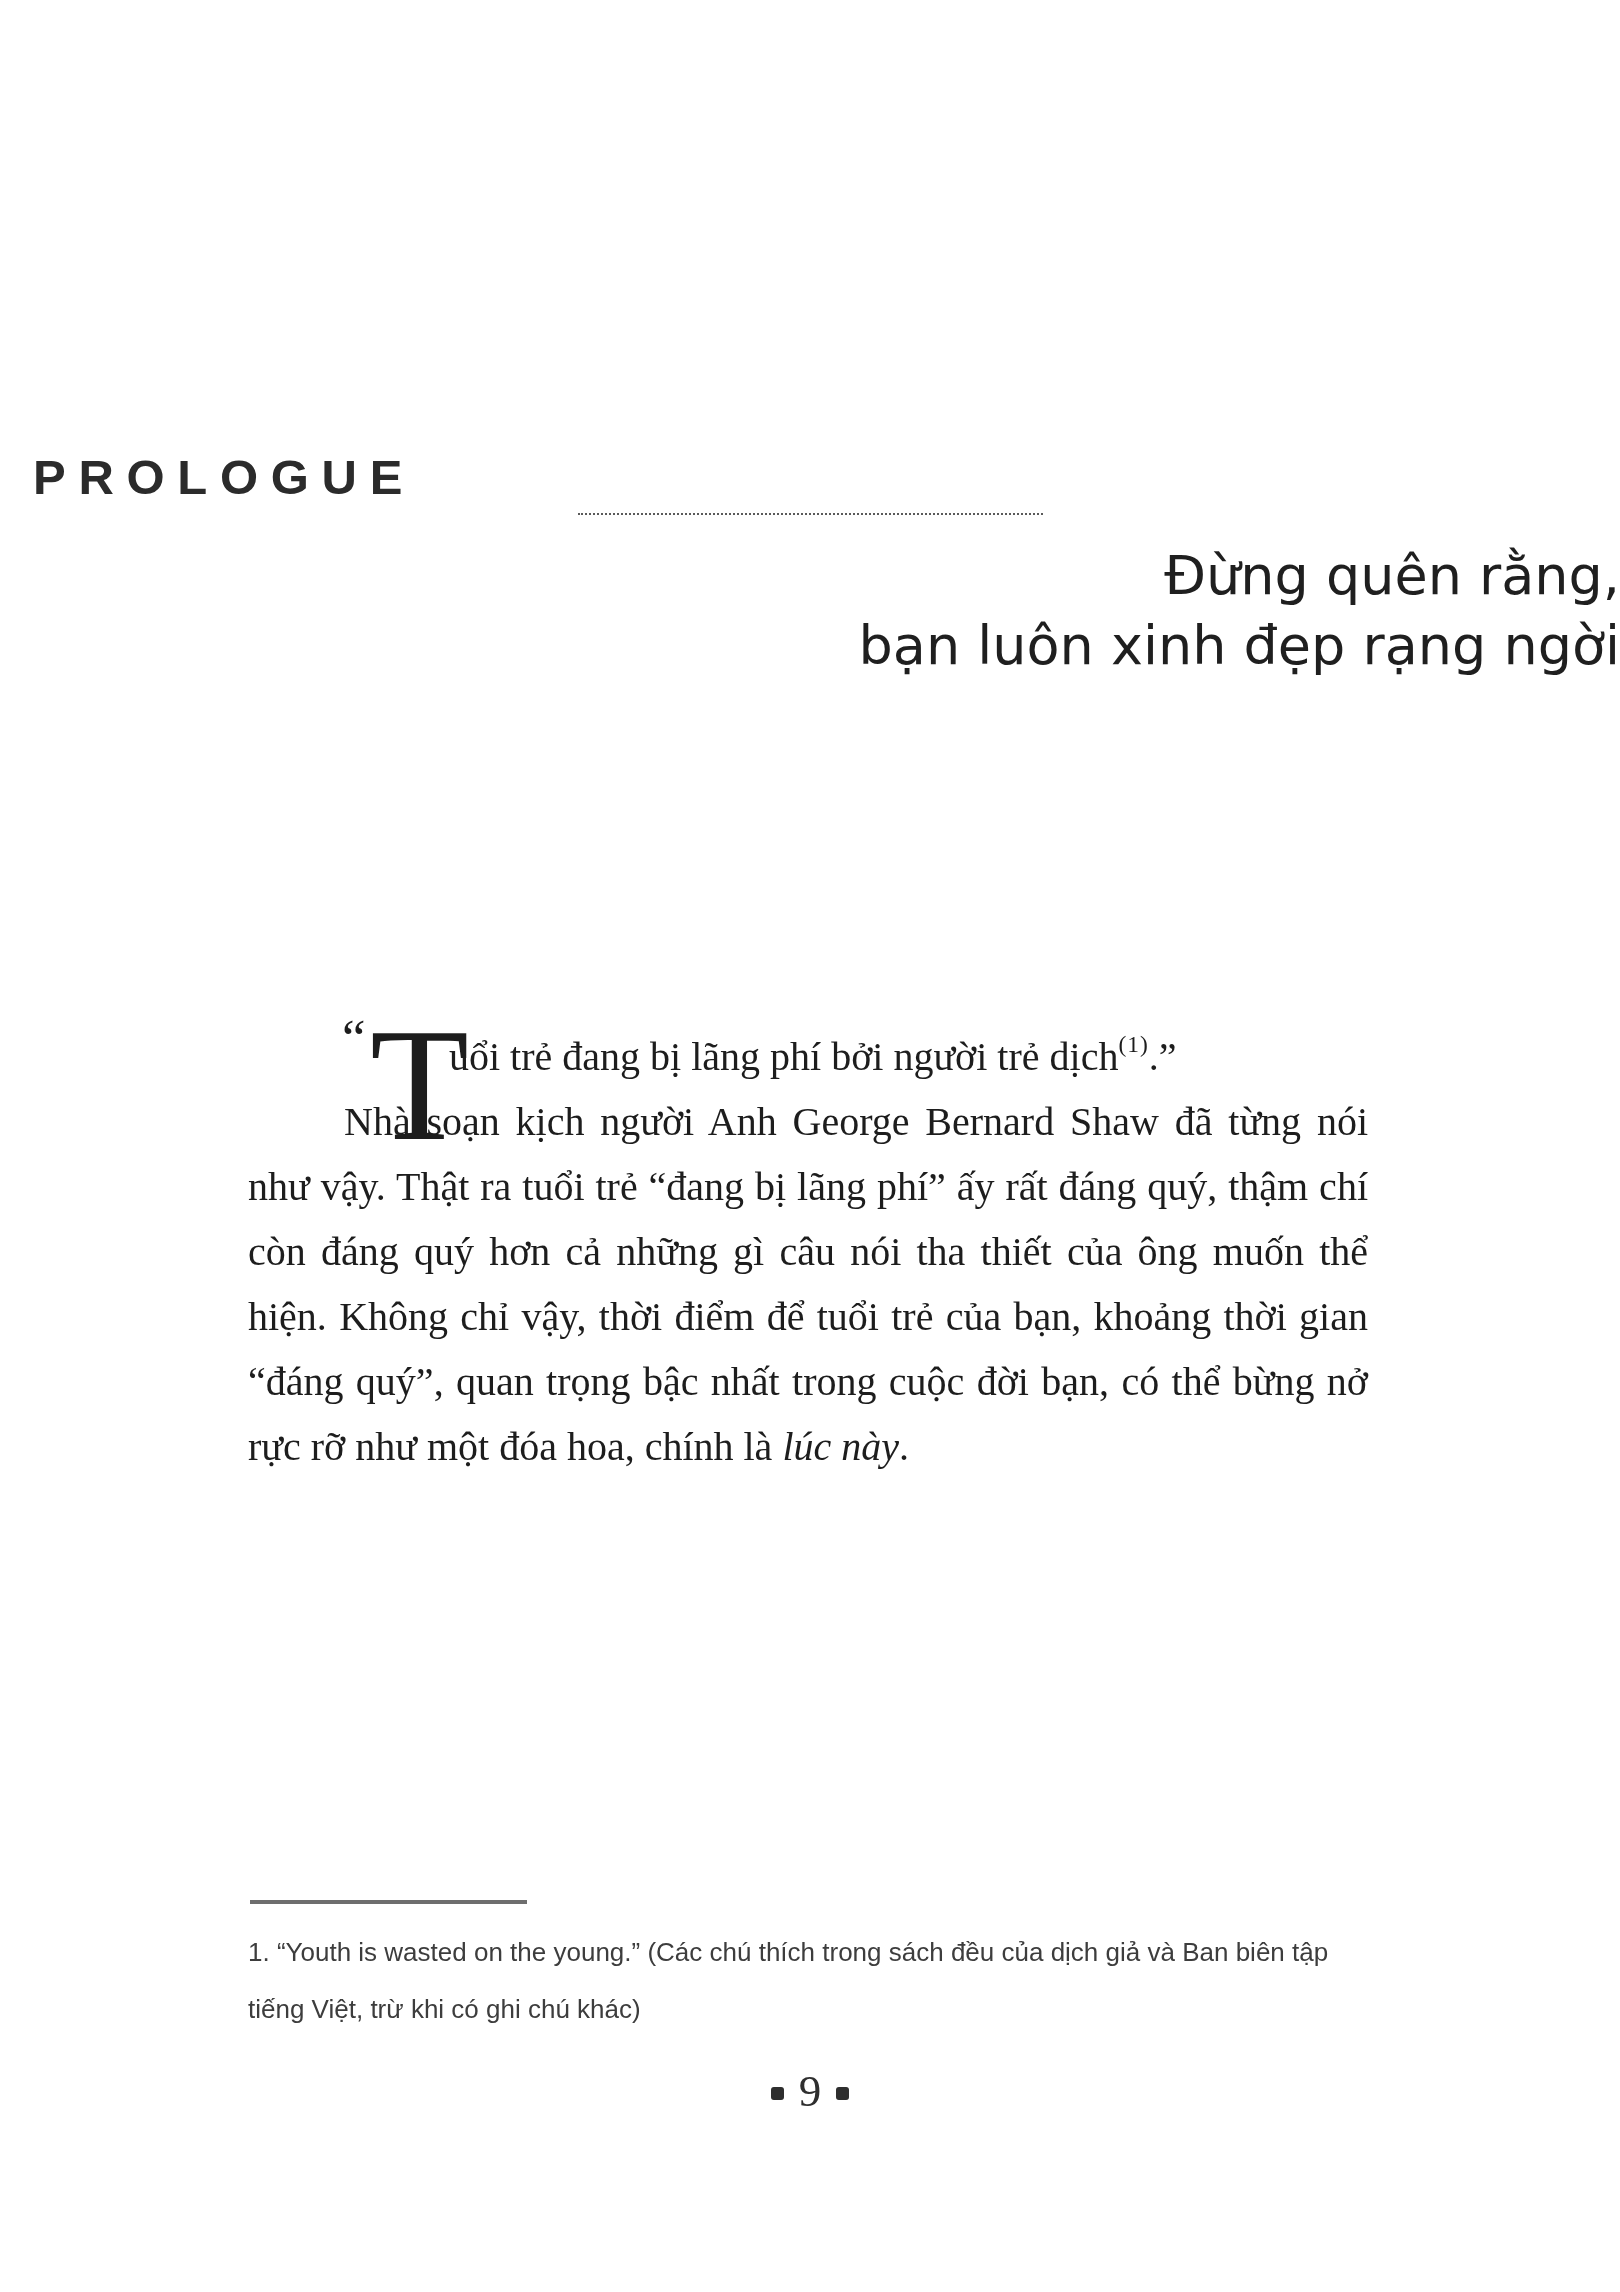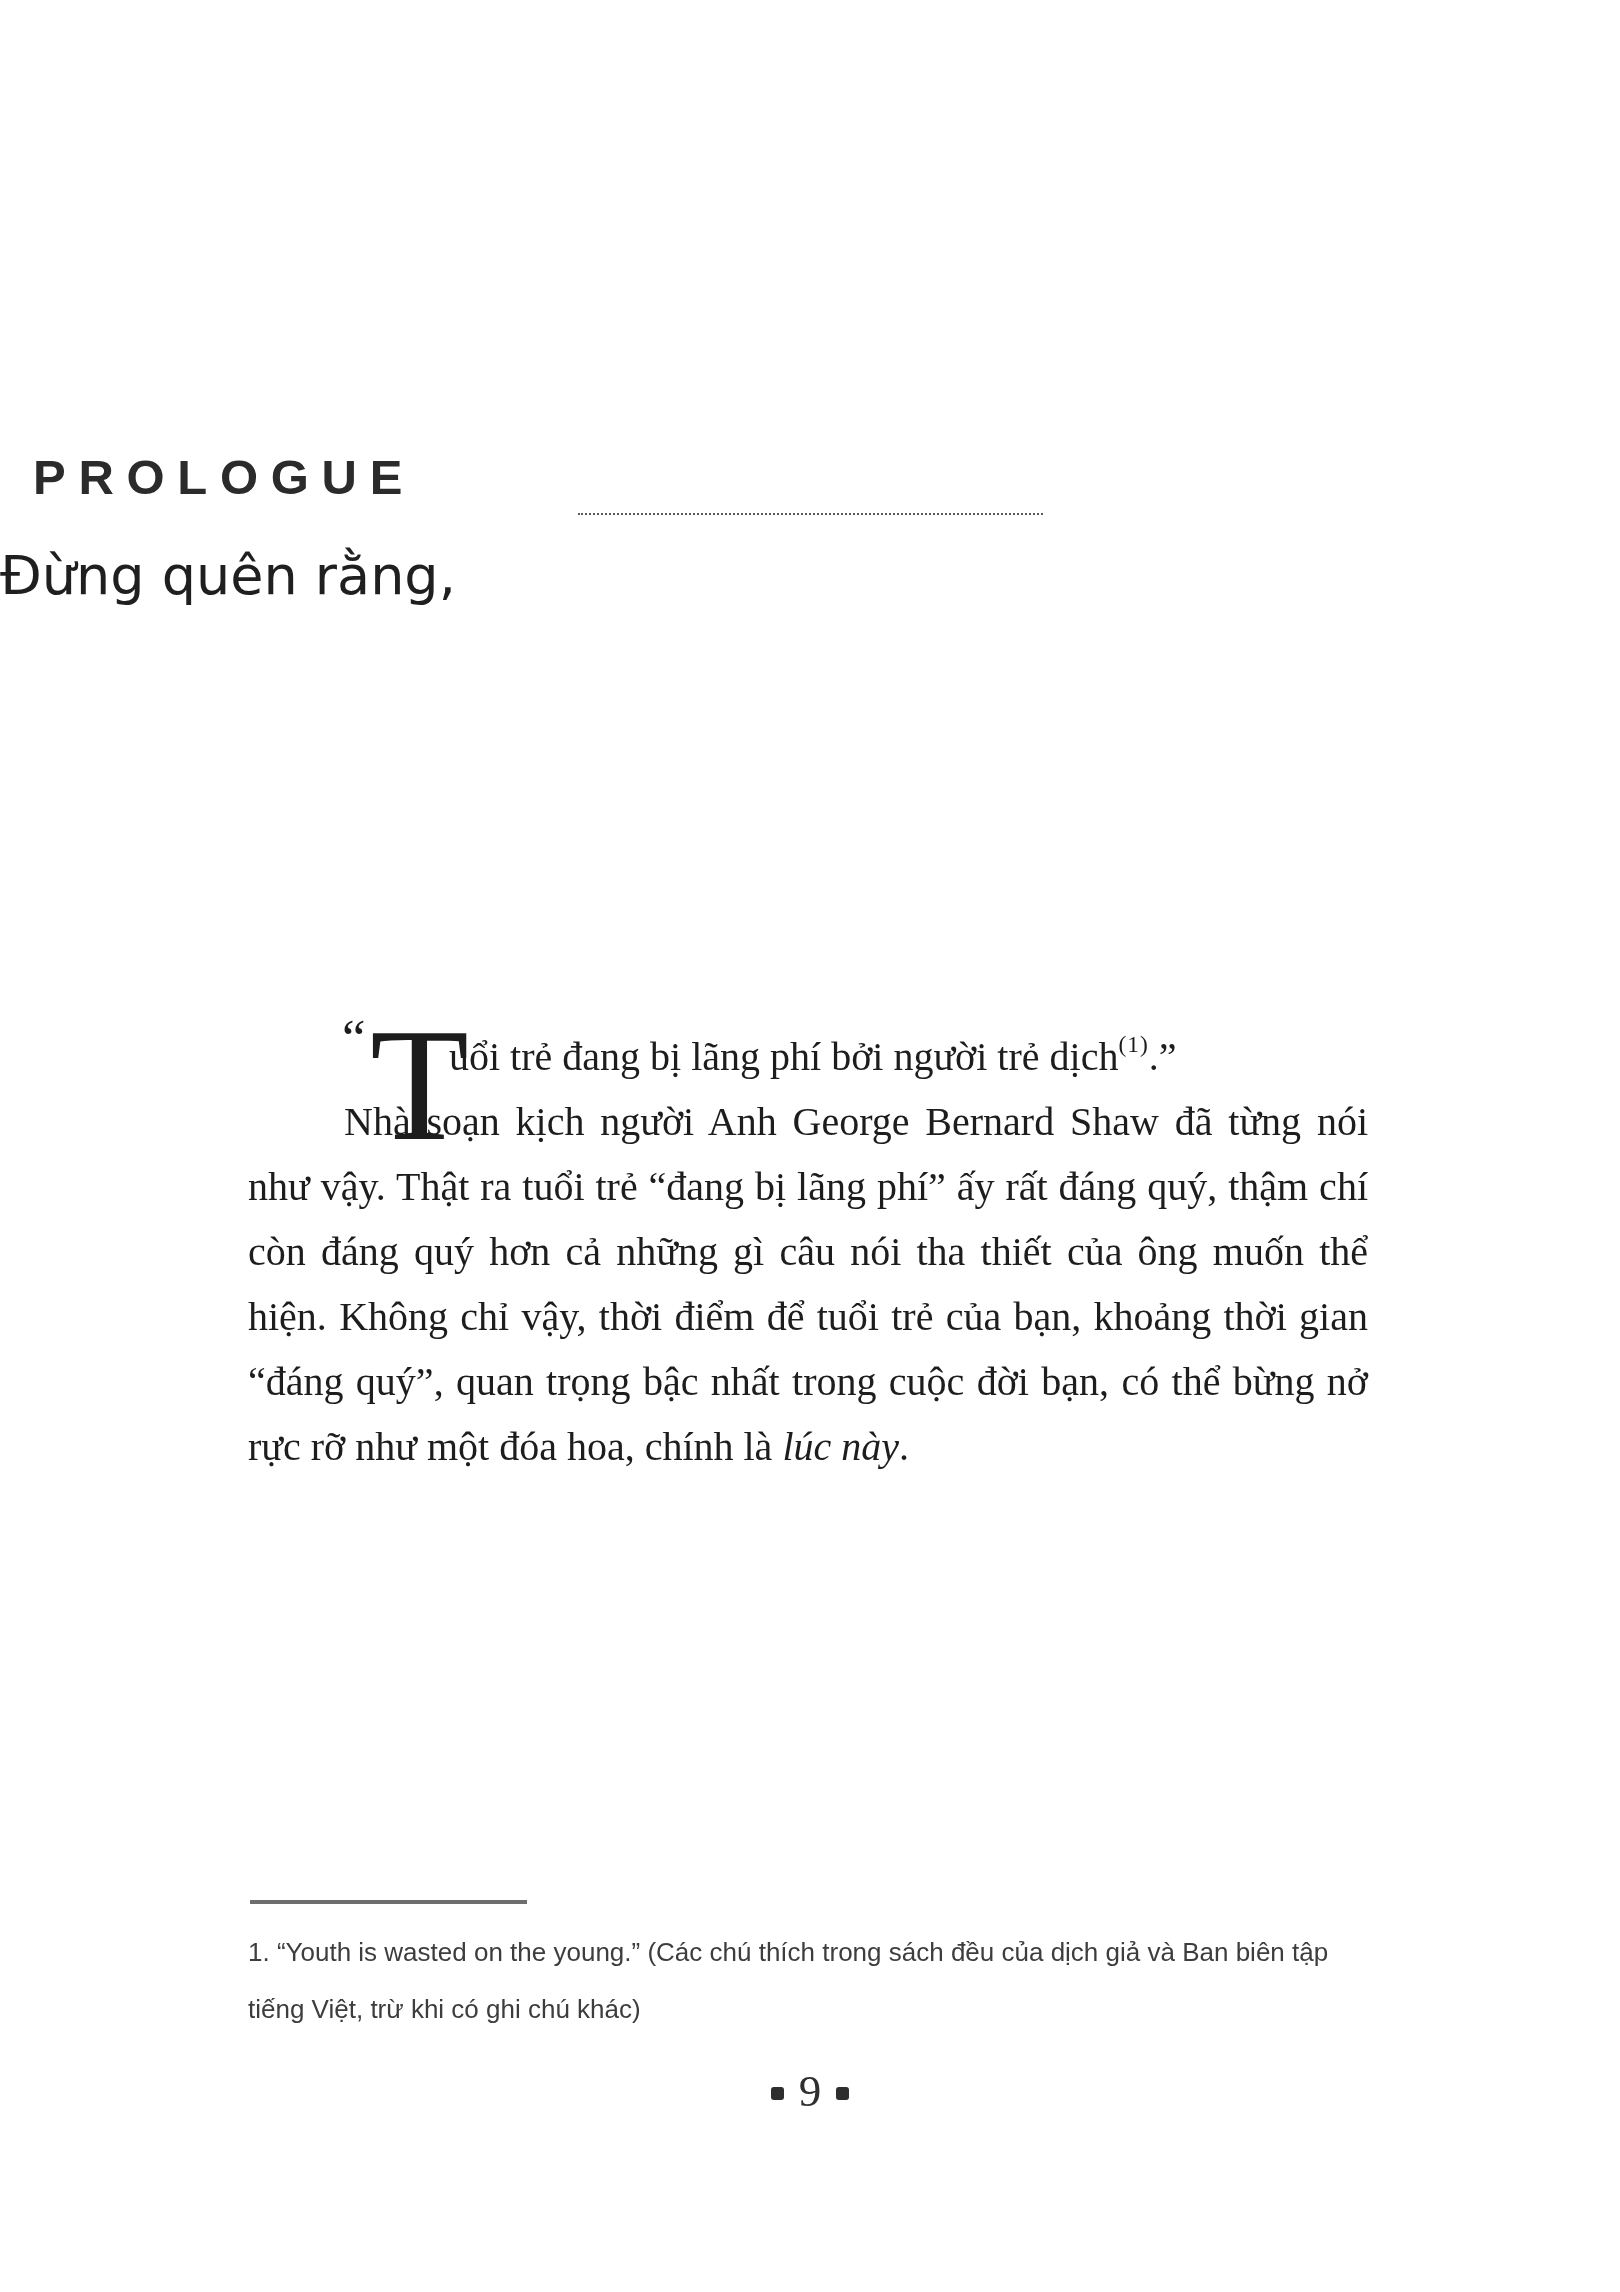--- a/index.html
+++ b/index.html
@@ -37,21 +37,21 @@
     width: 465px;
     margin-left: -232px;
     border-top: 2.9px dotted #5a5a5a;
   }
   .chapter-subtitle {
     position: absolute;
     top: 541px;
     left: 0;
     width: 100%;
     margin: 0;
-    text-align: left;
+    text-align: right;
     font-family: "DejaVu Sans", "Liberation Sans", sans-serif;
     font-size: 54px;
     font-weight: 400;
     line-height: 70px;
     color: #1f1f1f;
     white-space: nowrap;
   }
 
   
   .body-text {
@@ -147,20 +147,21 @@
 <body>
 
 <div class="page">
 
   <h1 class="chapter-heading">PROLOGUE</h1>
 
   <div class="dotted-rule"></div>
 
   <h2 class="chapter-subtitle">
     <span>Đừng quên rằng,</span><br>
+    <span>bạn luôn xinh đẹp rạng ngời</span>
   </h2>
 
   <main class="body-text">
 
     <p class="p-quote">
       <span class="open-quote">“</span>
       <span class="dropcap">T</span><span>uổi trẻ đang bị lãng phí bởi người trẻ dịch</span><sup class="fn-ref">(1)</sup><span>.”</span>
     </p>
 
     <p class="para"><span>Nhà soạn kịch người Anh George Bernard Shaw đã từng nói như vậy. Thật ra tuổi trẻ “đang bị lãng phí” ấy rất đáng quý, thậm chí còn đáng quý hơn cả những gì câu nói tha thiết của ông muốn thể hiện. Không chỉ vậy, thời điểm để tuổi trẻ của bạn, khoảng thời gian “đáng quý”, quan trọng bậc nhất trong cuộc đời bạn, có thể bừng nở rực rỡ như một đóa hoa, chính là </span><em>lúc này</em><span>.</span></p>

